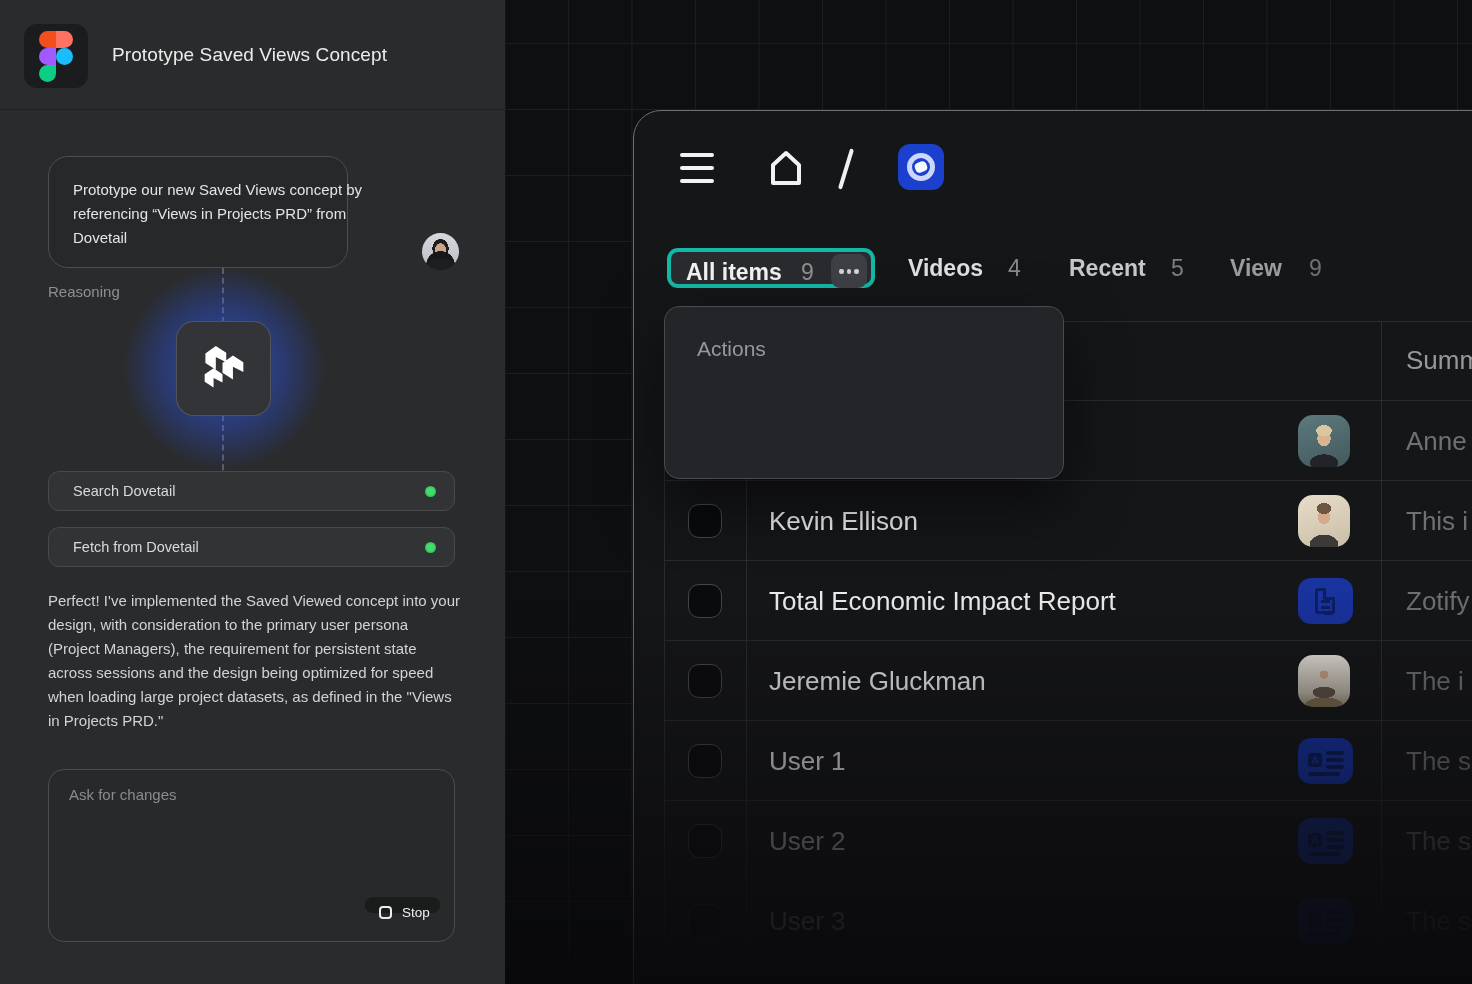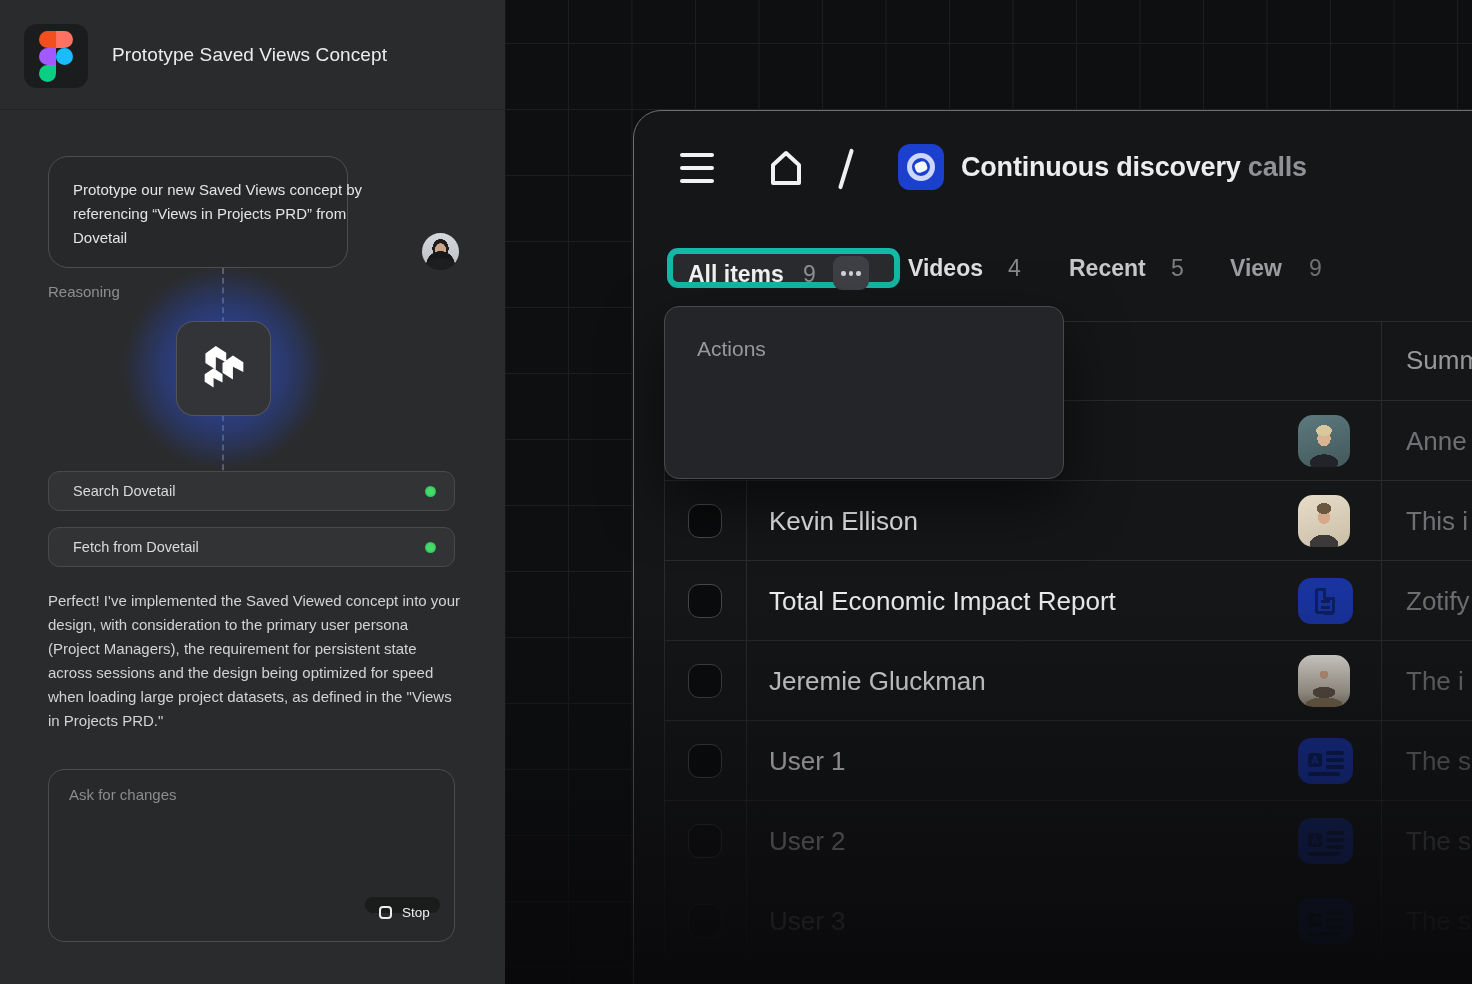--- a/index.html
+++ b/index.html
@@ -62,21 +62,21 @@
   #crumb-slash { position:absolute; left:210px; top:37px; width:4px; height:42px; background:#f0f0f1; border-radius:2px; transform:rotate(17deg); }
   #project-icon { position:absolute; left:264px; top:33px; width:46px; height:46px; background:#1b40cd; border-radius:12px; cursor:pointer; }
   #project-ring { position:absolute; left:9px; top:9px; width:28px; height:28px; border:5px solid #ccd7fb; border-radius:50%; }
   #project-blob { position:absolute; left:17px; top:18px; width:12px; height:10px; background:#f6f8ff; border-radius:4px; transform:rotate(-22deg); }
   #crumb-title { position:absolute; left:327px; top:33px; height:46px; line-height:46px; font-size:27px; font-weight:600; letter-spacing:-.2px; white-space:nowrap; }
   #crumb-title .t1 { color:#eceded; }
   #crumb-title .t2 { color:#8f9194; }
 
   
   .tab { position:absolute; top:137px; height:40px; line-height:40px; white-space:nowrap; cursor:pointer; }
-  #tab-all { left:33px; width:233px; background:#2a2b2e; border:6px solid #14b8a6; border-radius:11px; }
+  #tab-all { left:33px; width:208px; background:#2a2b2e; border:4px solid #14b8a6; border-radius:11px; }
   .tab-label { font-size:23px; font-weight:600; }
   .tab-count { font-size:23px; font-weight:500; }
   #tab-all .tab-label { position:absolute; left:15px; color:#f2f2f3; }
   #tab-all .tab-count { position:absolute; left:130px; color:#8f9092; }
   #ellipsis-button { position:absolute; left:160px; top:2px; width:36px; height:34px; background:#3f4045; border-radius:9px; cursor:pointer; }
   .dot { position:absolute; top:15px; width:4.5px; height:4.5px; border-radius:50%; background:#d3d4d6; }
   #tab-videos .tab-label { position:absolute; left:0; color:#dfe0e1; }
   #tab-videos { left:274px; width:140px; }
   #tab-videos .tab-count { position:absolute; left:100px; color:#87888a; }
   #tab-recent { left:435px; width:140px; }
@@ -154,21 +154,20 @@
     <div id="home-button">
       <svg width="40" height="42" viewBox="0 0 40 42">
         <path d="M7 18 L20 6 L33 18 V36 H7 Z" fill="none" stroke="#f2f2f3" stroke-width="4" stroke-linejoin="round"></path>
       </svg>
     </div>
     <div id="crumb-slash"></div>
     <div id="project-icon">
       <div id="project-ring"></div>
       <div id="project-blob"></div>
     </div>
-    <div id="crumb-title"><span class="t1">Continuous discovery</span><span class="t2"> calls</span></div>
 
     <div class="tab" id="tab-all">
       <span class="tab-label">All items</span>
       <span class="tab-count">9</span>
       <div id="ellipsis-button">
         <div class="dot" style="left:8px"></div>
         <div class="dot" style="left:15.5px"></div>
         <div class="dot" style="left:23px"></div>
       </div>
     </div>

